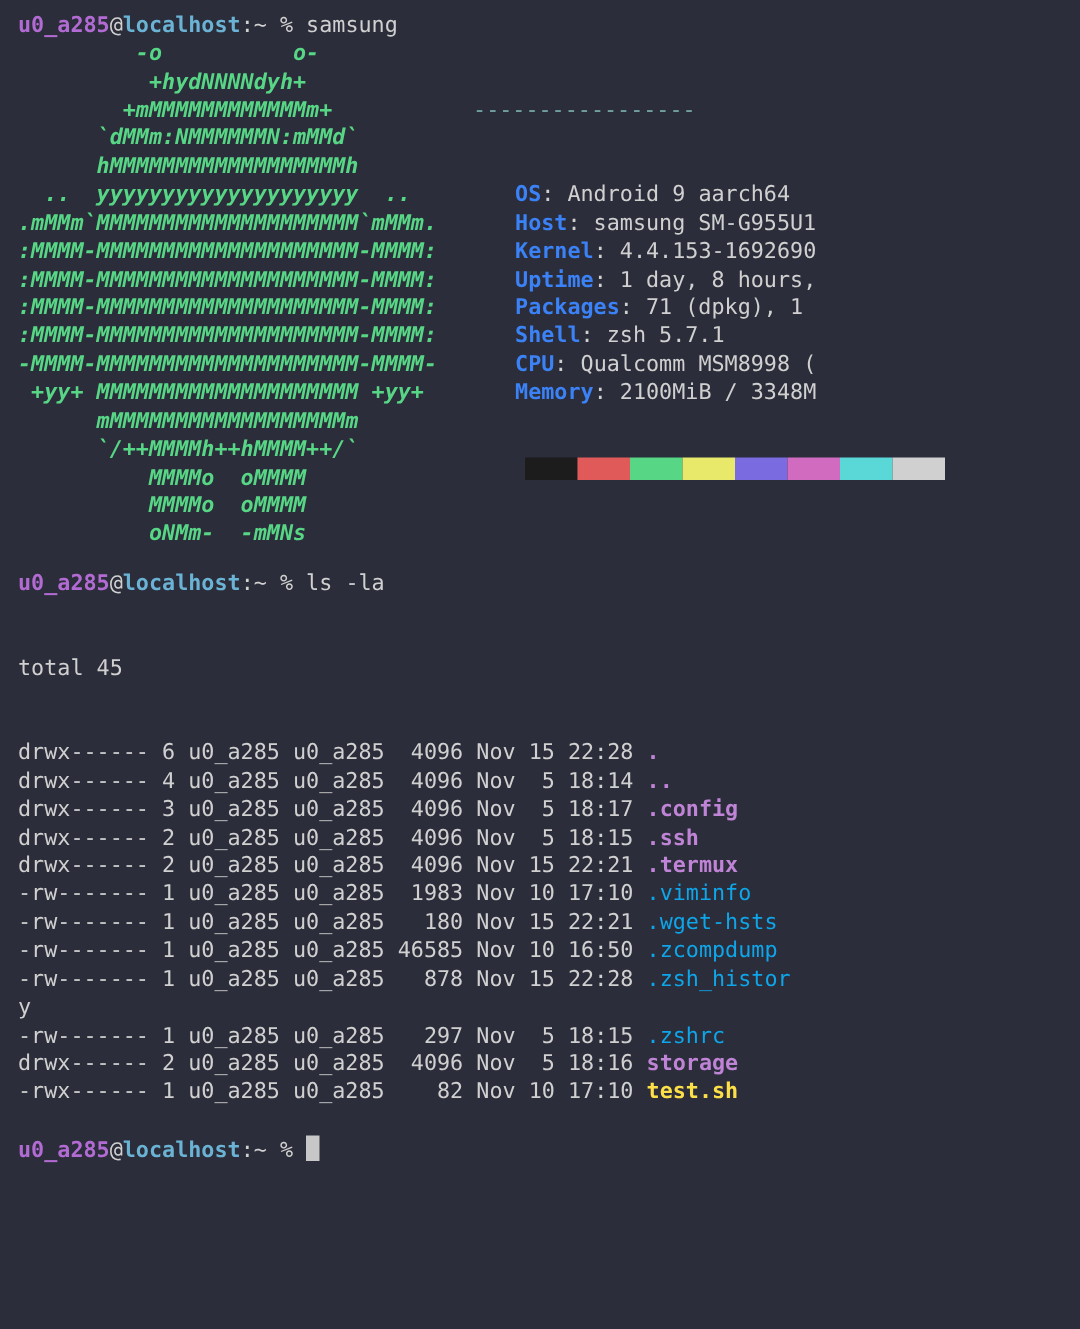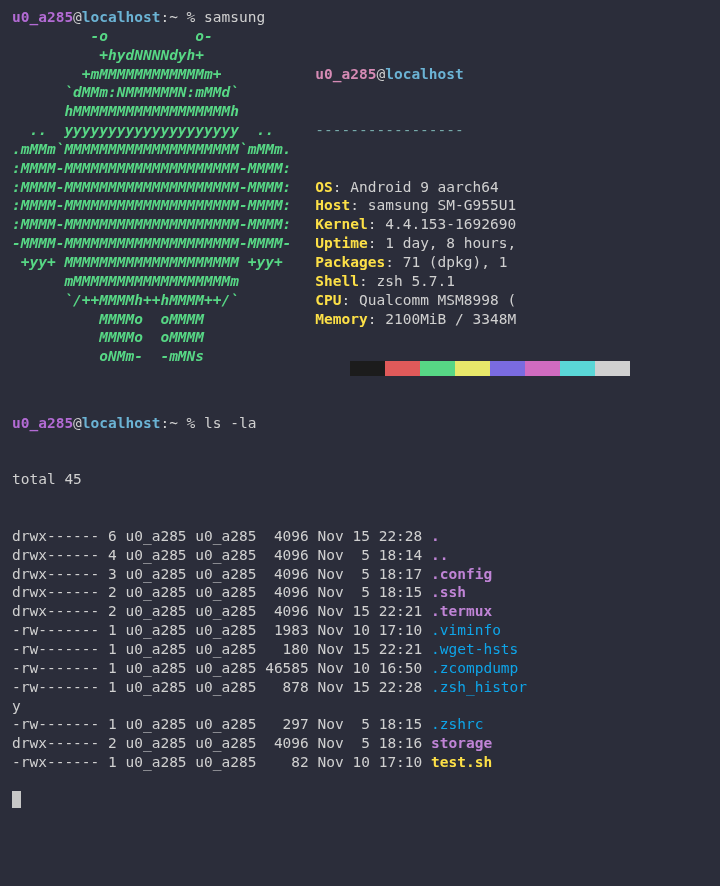--- a/index.html
+++ b/index.html
@@ -18,21 +18,21 @@
   .logo { white-space: pre; color: #57d785; font-weight: bold; }
   .info { padding-left: 24px; white-space: pre; }
   .prompt .user { color: #b36bd4; font-weight: bold; }
   .prompt .at   { color: #d0d0d0; }
   .prompt .host { color: #6bb3d4; font-weight: bold; }
   .prompt .tail { color: #d0d0d0; }
   .cmd  { color: #d0d0d0; }
   .hdr-user { color: #d68bb5; font-weight: bold; }
   .hdr-host { color: #6bb3d4; font-weight: bold; }
   .dash { color: #7aa; }
-  .lbl { color: #fde047; font-weight: bold; }
+  .lbl { color: #3b82f6; font-weight: bold; margin-left: 28px; }
   .val { color: #d0d0d0; text-align: center; }
   .palette { display: inline-block; margin-top: 14px; }
   .sw { display: inline-block; width: 35px; height: 15px; }
   .listing { white-space: pre; }
   .fname-dir  { color: #c084d6; font-weight: bold; }
   .fname-exec { color: #fde047; font-weight: bold; }
   .fname-reg  { color: #0ea5e9; }
   .cursor { display: inline-block; width: 9px; height: 17px; background: #c7c7c7; vertical-align: -3px; }
 </style>
 </head>
@@ -56,34 +56,34 @@
 :MMMM-MMMMMMMMMMMMMMMMMMMM-MMMM:
 :MMMM-MMMMMMMMMMMMMMMMMMMM-MMMM:
 -MMMM-MMMMMMMMMMMMMMMMMMMM-MMMM-
  +yy+ MMMMMMMMMMMMMMMMMMMM +yy+ 
       mMMMMMMMMMMMMMMMMMMm      
       `/++MMMMh++hMMMM++/`      
           MMMMo  oMMMM          
           MMMMo  oMMMM          
           oNMm-  -mMNs          </pre>
   <div class="info">
-    <div><span class="hdr-user">u0_a285</span><span class="at">@</span><span class="hdr-host">localhost</span></div>
     <div class="dash">-----------------</div>
     <div id="info-rows"><div><span class="lbl">OS</span><span class="val">: Android 9 aarch64</span></div><div><span class="lbl">Host</span><span class="val">: samsung SM-G955U1</span></div><div><span class="lbl">Kernel</span><span class="val">: 4.4.153-1692690</span></div><div><span class="lbl">Uptime</span><span class="val">: 1 day, 8 hours,</span></div><div><span class="lbl">Packages</span><span class="val">: 71 (dpkg), 1</span></div><div><span class="lbl">Shell</span><span class="val">: zsh 5.7.1</span></div><div><span class="lbl">CPU</span><span class="val">: Qualcomm MSM8998 (</span></div><div><span class="lbl">Memory</span><span class="val">: 2100MiB / 3348M</span></div></div>
     <div class="palette" id="palette"><span class="sw" style="background: rgb(28, 28, 28);"></span><span class="sw" style="background: rgb(224, 90, 90);"></span><span class="sw" style="background: rgb(87, 215, 133);"></span><span class="sw" style="background: rgb(232, 232, 106);"></span><span class="sw" style="background: rgb(122, 107, 224);"></span><span class="sw" style="background: rgb(208, 107, 192);"></span><span class="sw" style="background: rgb(90, 215, 215);"></span><span class="sw" style="background: rgb(208, 208, 208);"></span></div>
   </div>
 </div>
 
 <div style="height:14px"></div>
 
 <div>
   <span class="prompt">
     <span class="user">u0_a285</span><span class="at">@</span><span class="host">localhost</span><span class="tail">:~ % </span></span><span class="cmd">ls -la</span>
 </div>
 
 <div class="listing">
   <div>total 45</div>
   <div id="ls-rows"><div><span>drwx------ 6 u0_a285 u0_a285  4096 Nov 15 22:28 </span><span class="fname-dir">.</span></div><div><span>drwx------ 4 u0_a285 u0_a285  4096 Nov  5 18:14 </span><span class="fname-dir">..</span></div><div><span>drwx------ 3 u0_a285 u0_a285  4096 Nov  5 18:17 </span><span class="fname-dir">.config</span></div><div><span>drwx------ 2 u0_a285 u0_a285  4096 Nov  5 18:15 </span><span class="fname-dir">.ssh</span></div><div><span>drwx------ 2 u0_a285 u0_a285  4096 Nov 15 22:21 </span><span class="fname-dir">.termux</span></div><div><span>-rw------- 1 u0_a285 u0_a285  1983 Nov 10 17:10 </span><span class="fname-reg">.viminfo</span></div><div><span>-rw------- 1 u0_a285 u0_a285   180 Nov 15 22:21 </span><span class="fname-reg">.wget-hsts</span></div><div><span>-rw------- 1 u0_a285 u0_a285 46585 Nov 10 16:50 </span><span class="fname-reg">.zcompdump</span></div><div><span>-rw------- 1 u0_a285 u0_a285   878 Nov 15 22:28 </span><span class="fname-reg">.zsh_histor</span></div><div>y</div><div><span>-rw------- 1 u0_a285 u0_a285   297 Nov  5 18:15 </span><span class="fname-reg">.zshrc</span></div><div><span>drwx------ 2 u0_a285 u0_a285  4096 Nov  5 18:16 </span><span class="fname-dir">storage</span></div><div><span>-rwx------ 1 u0_a285 u0_a285    82 Nov 10 17:10 </span><span class="fname-exec">test.sh</span></div></div>
 </div>
 
 <div>
-  <span class="cursor"></span>
+  <span class="prompt">
+    <span class="user">u0_a285</span><span class="at">@</span><span class="host">localhost</span><span class="tail">:~ % </span></span><span class="cursor"></span>
 </div>
 
 </body></html>

